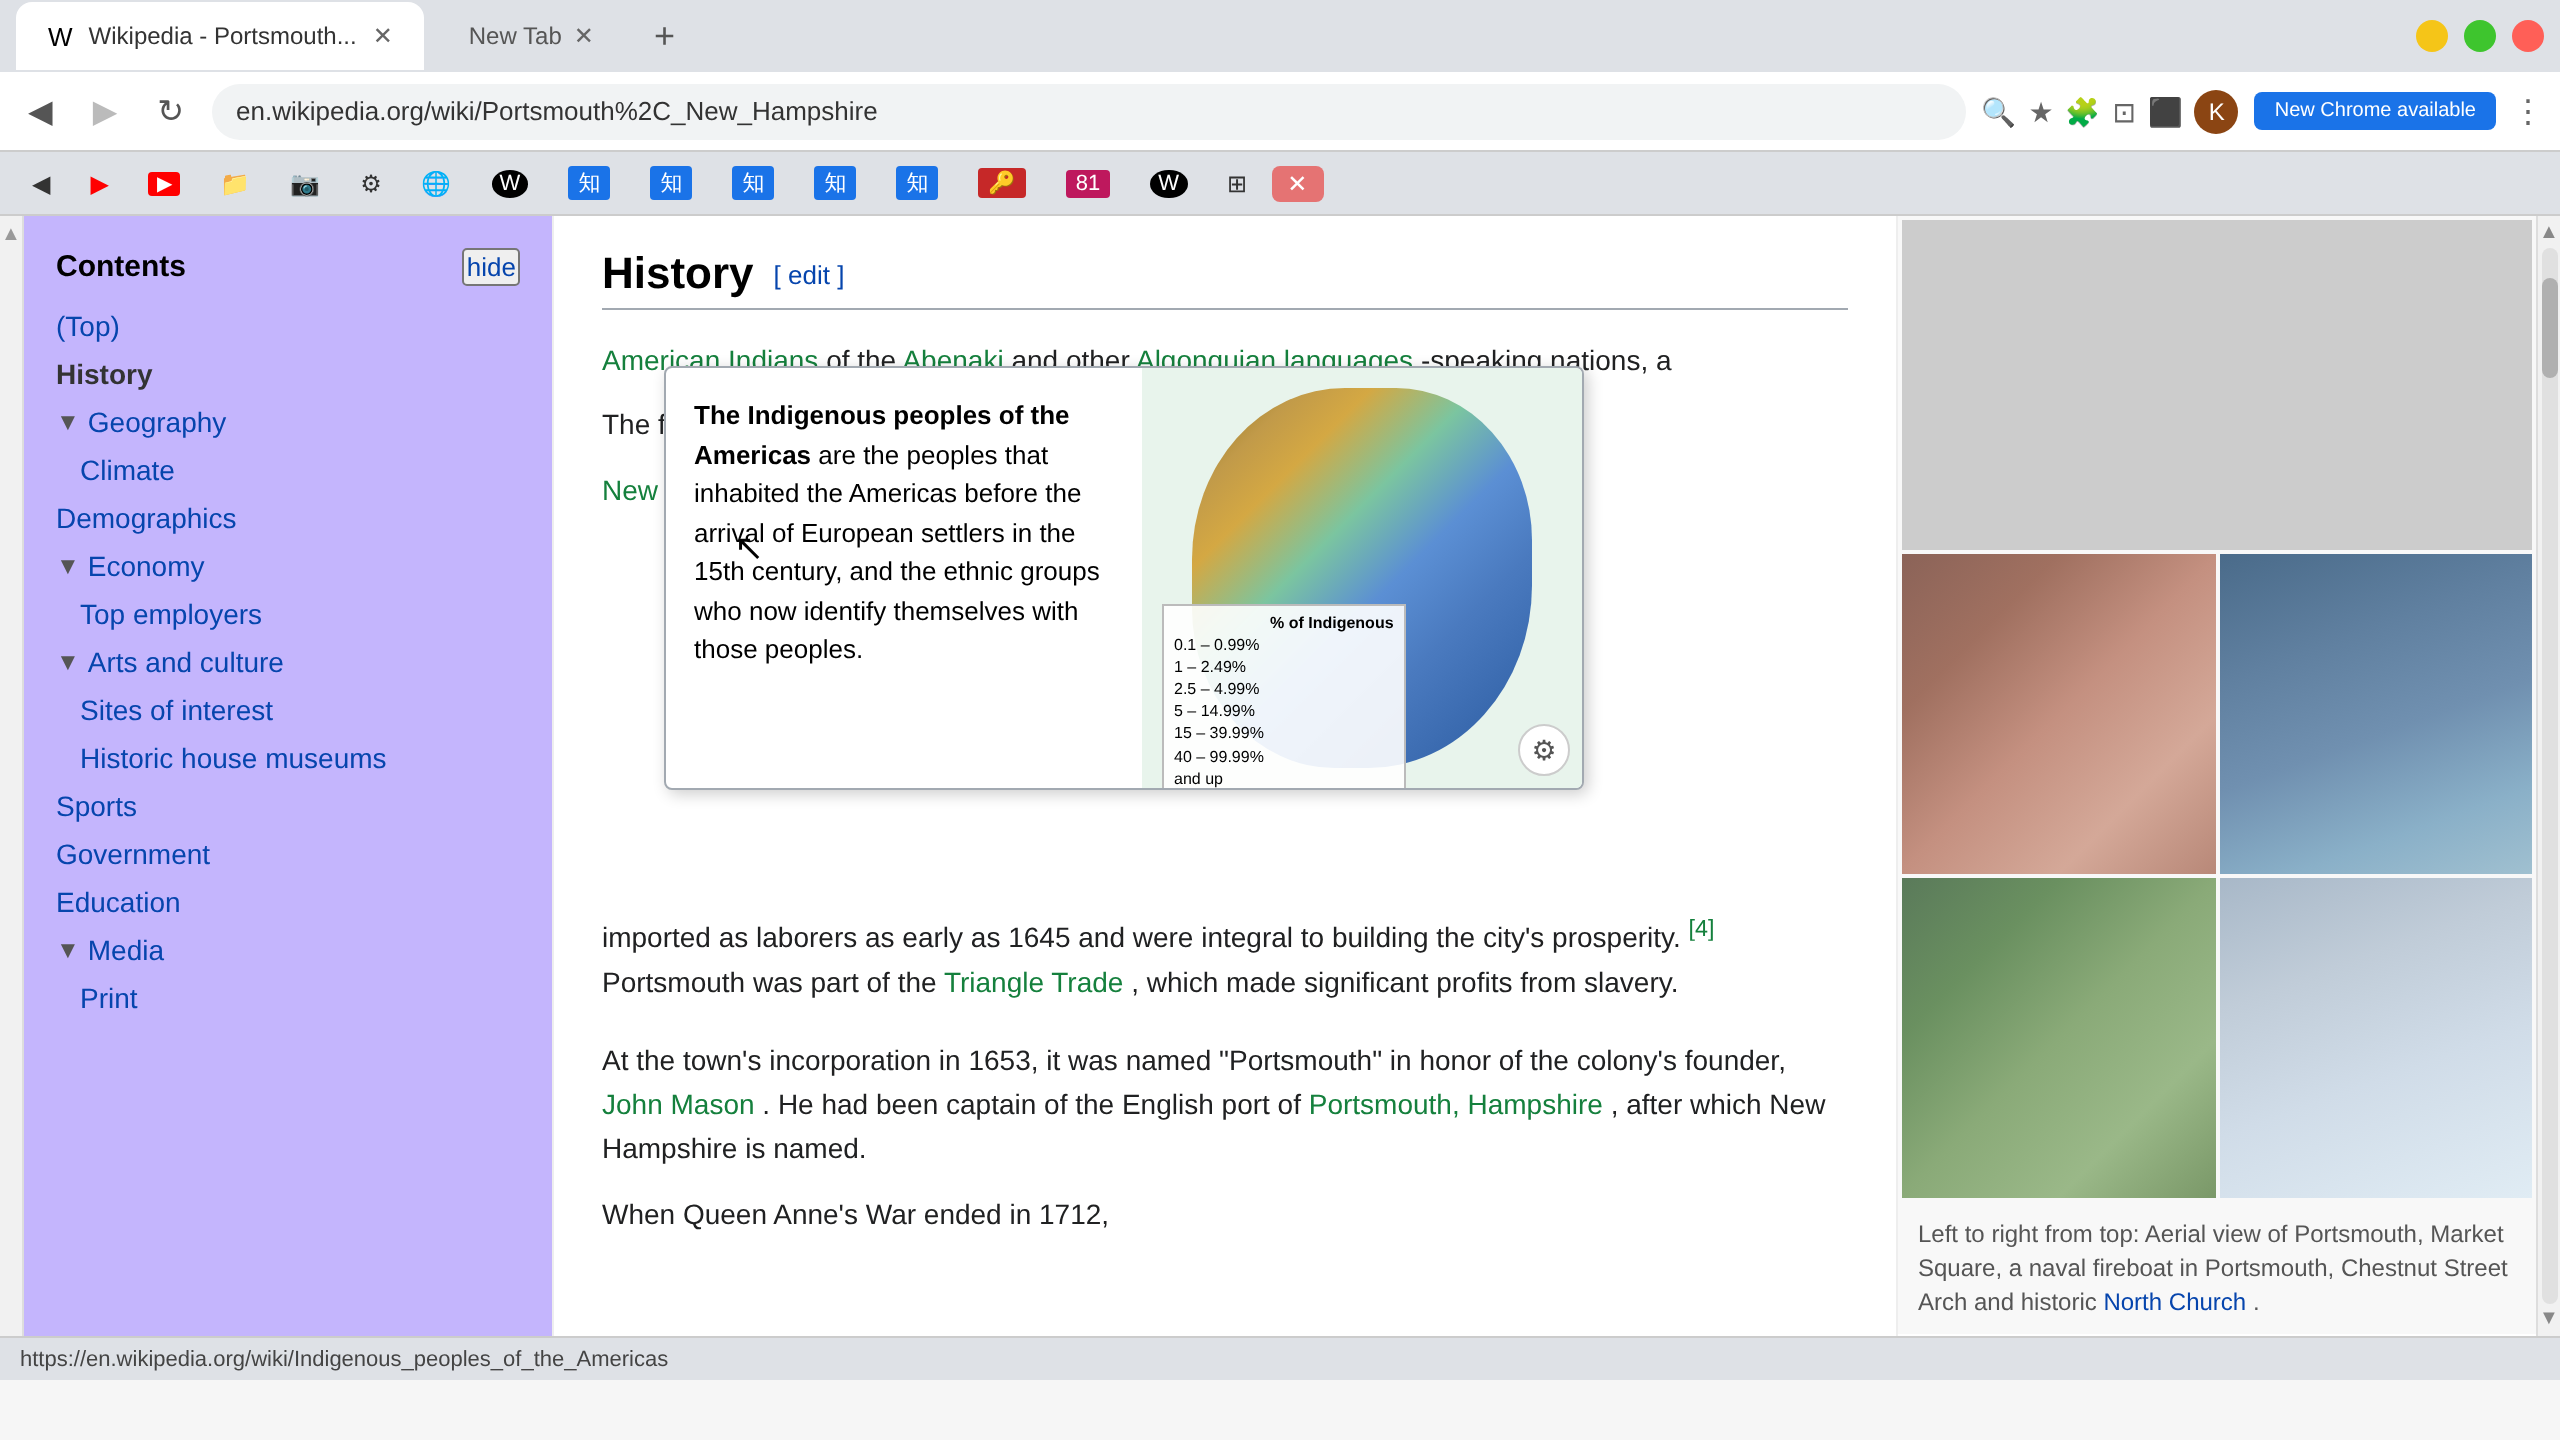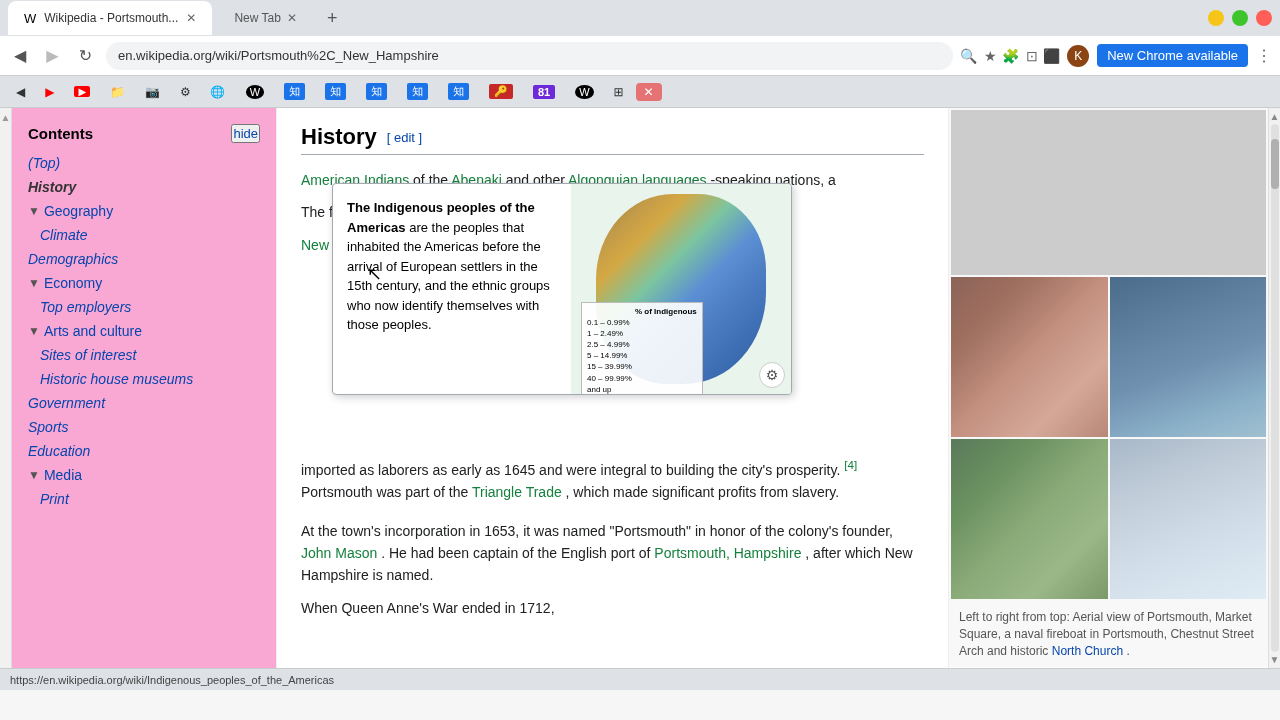--- a/index.html
+++ b/index.html
@@ -12,32 +12,32 @@
     .window-controls { margin-left: auto; display: flex; gap: 8px; }
     .win-btn { width: 16px; height: 16px; border-radius: 50%; border: none; cursor: pointer; }
 
     
     .address-bar { background: white; height: 40px; display: flex; align-items: center; padding: 0 8px; gap: 8px; border-bottom: 1px solid #ccc; }
     .nav-btn { background: none; border: none; color: #555; font-size: 16px; cursor: pointer; padding: 4px 6px; border-radius: 4px; }
     .nav-btn:disabled { color: #bbb; cursor: default; }
     .address-input { flex: 1; height: 28px; border: none; background: #f1f3f4; border-radius: 14px; padding: 0 12px; font-size: 13px; color: #333; outline: none; }
     .address-icons { display: flex; gap: 6px; align-items: center; }
     .addr-icon { color: #666; font-size: 14px; cursor: pointer; }
-    .new-chrome-btn { background: #1a73e8; color: white; border: none; border-radius: 4px; padding: 4px 10px; font-size: 13px; cursor: pointer; }
+    .new-chrome-btn { background: #1a73e8; color: white; border: none; border-radius: 4px; padding: 4px 10px; font-size: 10px; cursor: pointer; }
 
     
     .bookmarks-bar { background: #dee1e6; height: 32px; display: flex; align-items: center; padding: 0 8px; gap: 4px; border-bottom: 1px solid #ccc; overflow: hidden; }
     .bookmark-item { display: flex; align-items: center; gap: 4px; padding: 2px 8px; border-radius: 4px; font-size: 12px; color: #333; cursor: pointer; white-space: nowrap; }
 
     
-    .wiki-sidebar { width: 265px; min-width: 265px; background: #f9a8d4; padding: 10px 0; border-right: 1px solid #eee; overflow-y: auto; height: 560px; }
+    .wiki-sidebar { width: 265px; min-width: 265px; background: #c4b5fd; padding: 10px 0; border-right: 1px solid #eee; overflow-y: auto; height: 560px; }
     .toc-header { display: flex; justify-content: space-between; align-items: center; padding: 6px 16px 8px; }
     .toc-title { font-weight: bold; font-size: 15px; }
     .toc-hide-btn { color: #0645ad; font-size: 13px; cursor: pointer; }
-    .toc-item { padding: 4px 16px; font-size: 14px; color: #0645ad; cursor: pointer; font-style: italic; }
+    .toc-item { padding: 4px 16px; font-size: 14px; color: #0645ad; cursor: pointer; }
     .toc-item.active { color: #333; font-weight: bold; }
     .toc-item.indent1 { padding-left: 28px; }
     .toc-section { display: flex; align-items: center; gap: 4px; padding: 4px 16px; }
     .toc-section .arrow { color: #555; font-size: 12px; cursor: pointer; }
     .toc-section .label { color: #0645ad; font-size: 14px; cursor: pointer; }
 
     
     .wiki-main { flex: 1; overflow-y: auto; height: 560px; padding: 16px 24px; background: white; position: relative; }
 
     
@@ -182,21 +182,21 @@
     <div class="bookmark-item">
         <span style="background:#1a73e8; color:white; padding:1px 5px; font-size:11px; border-radius:2px;">知</span>
       </div>
     <div class="bookmark-item">
         <span style="background:#1a73e8; color:white; padding:1px 5px; font-size:11px; border-radius:2px;">知</span>
       </div>
     <div class="bookmark-item">
         <span style="background:#c62828; color:white; padding:1px 5px; font-size:11px; border-radius:2px;">🔑</span>
       </div>
     <div class="bookmark-item">
-        <span style="background:#6d28d9; color:white; padding:1px 5px; font-size:11px; border-radius:2px;font-weight:bold;">81</span>
+        <span style="background:#be185d; color:white; padding:1px 5px; font-size:11px; border-radius:2px;">81</span>
       </div>
     <div class="bookmark-item">
         <span style="background:#000; color:white; padding:1px 4px; border-radius:50%; font-size:11px;">W</span>
       </div>
     <div class="bookmark-item">
         <span>⊞</span>
       </div>
     <div class="bookmark-item" style="background:#e57373; border-radius:4px;">
         <span style="color:white;">✕</span>
       </div>
@@ -231,22 +231,22 @@
       </div>
       <div class="toc-item indent1">Top employers</div>
 
       <div class="toc-section">
         <span class="arrow">▼</span>
         <span class="label">Arts and culture</span>
       </div>
       <div class="toc-item indent1">Sites of interest</div>
       <div class="toc-item indent1">Historic house museums</div>
 
+      <div class="toc-item">Sports</div>
       <div class="toc-item">Government</div>
-      <div class="toc-item">Sports</div>
       <div class="toc-item">Education</div>
 
       <div class="toc-section">
         <span class="arrow">▼</span>
         <span class="label">Media</span>
       </div>
       <div class="toc-item indent1">Print</div>
     </div>
 
     <div class="wiki-main" style="position:relative;">

